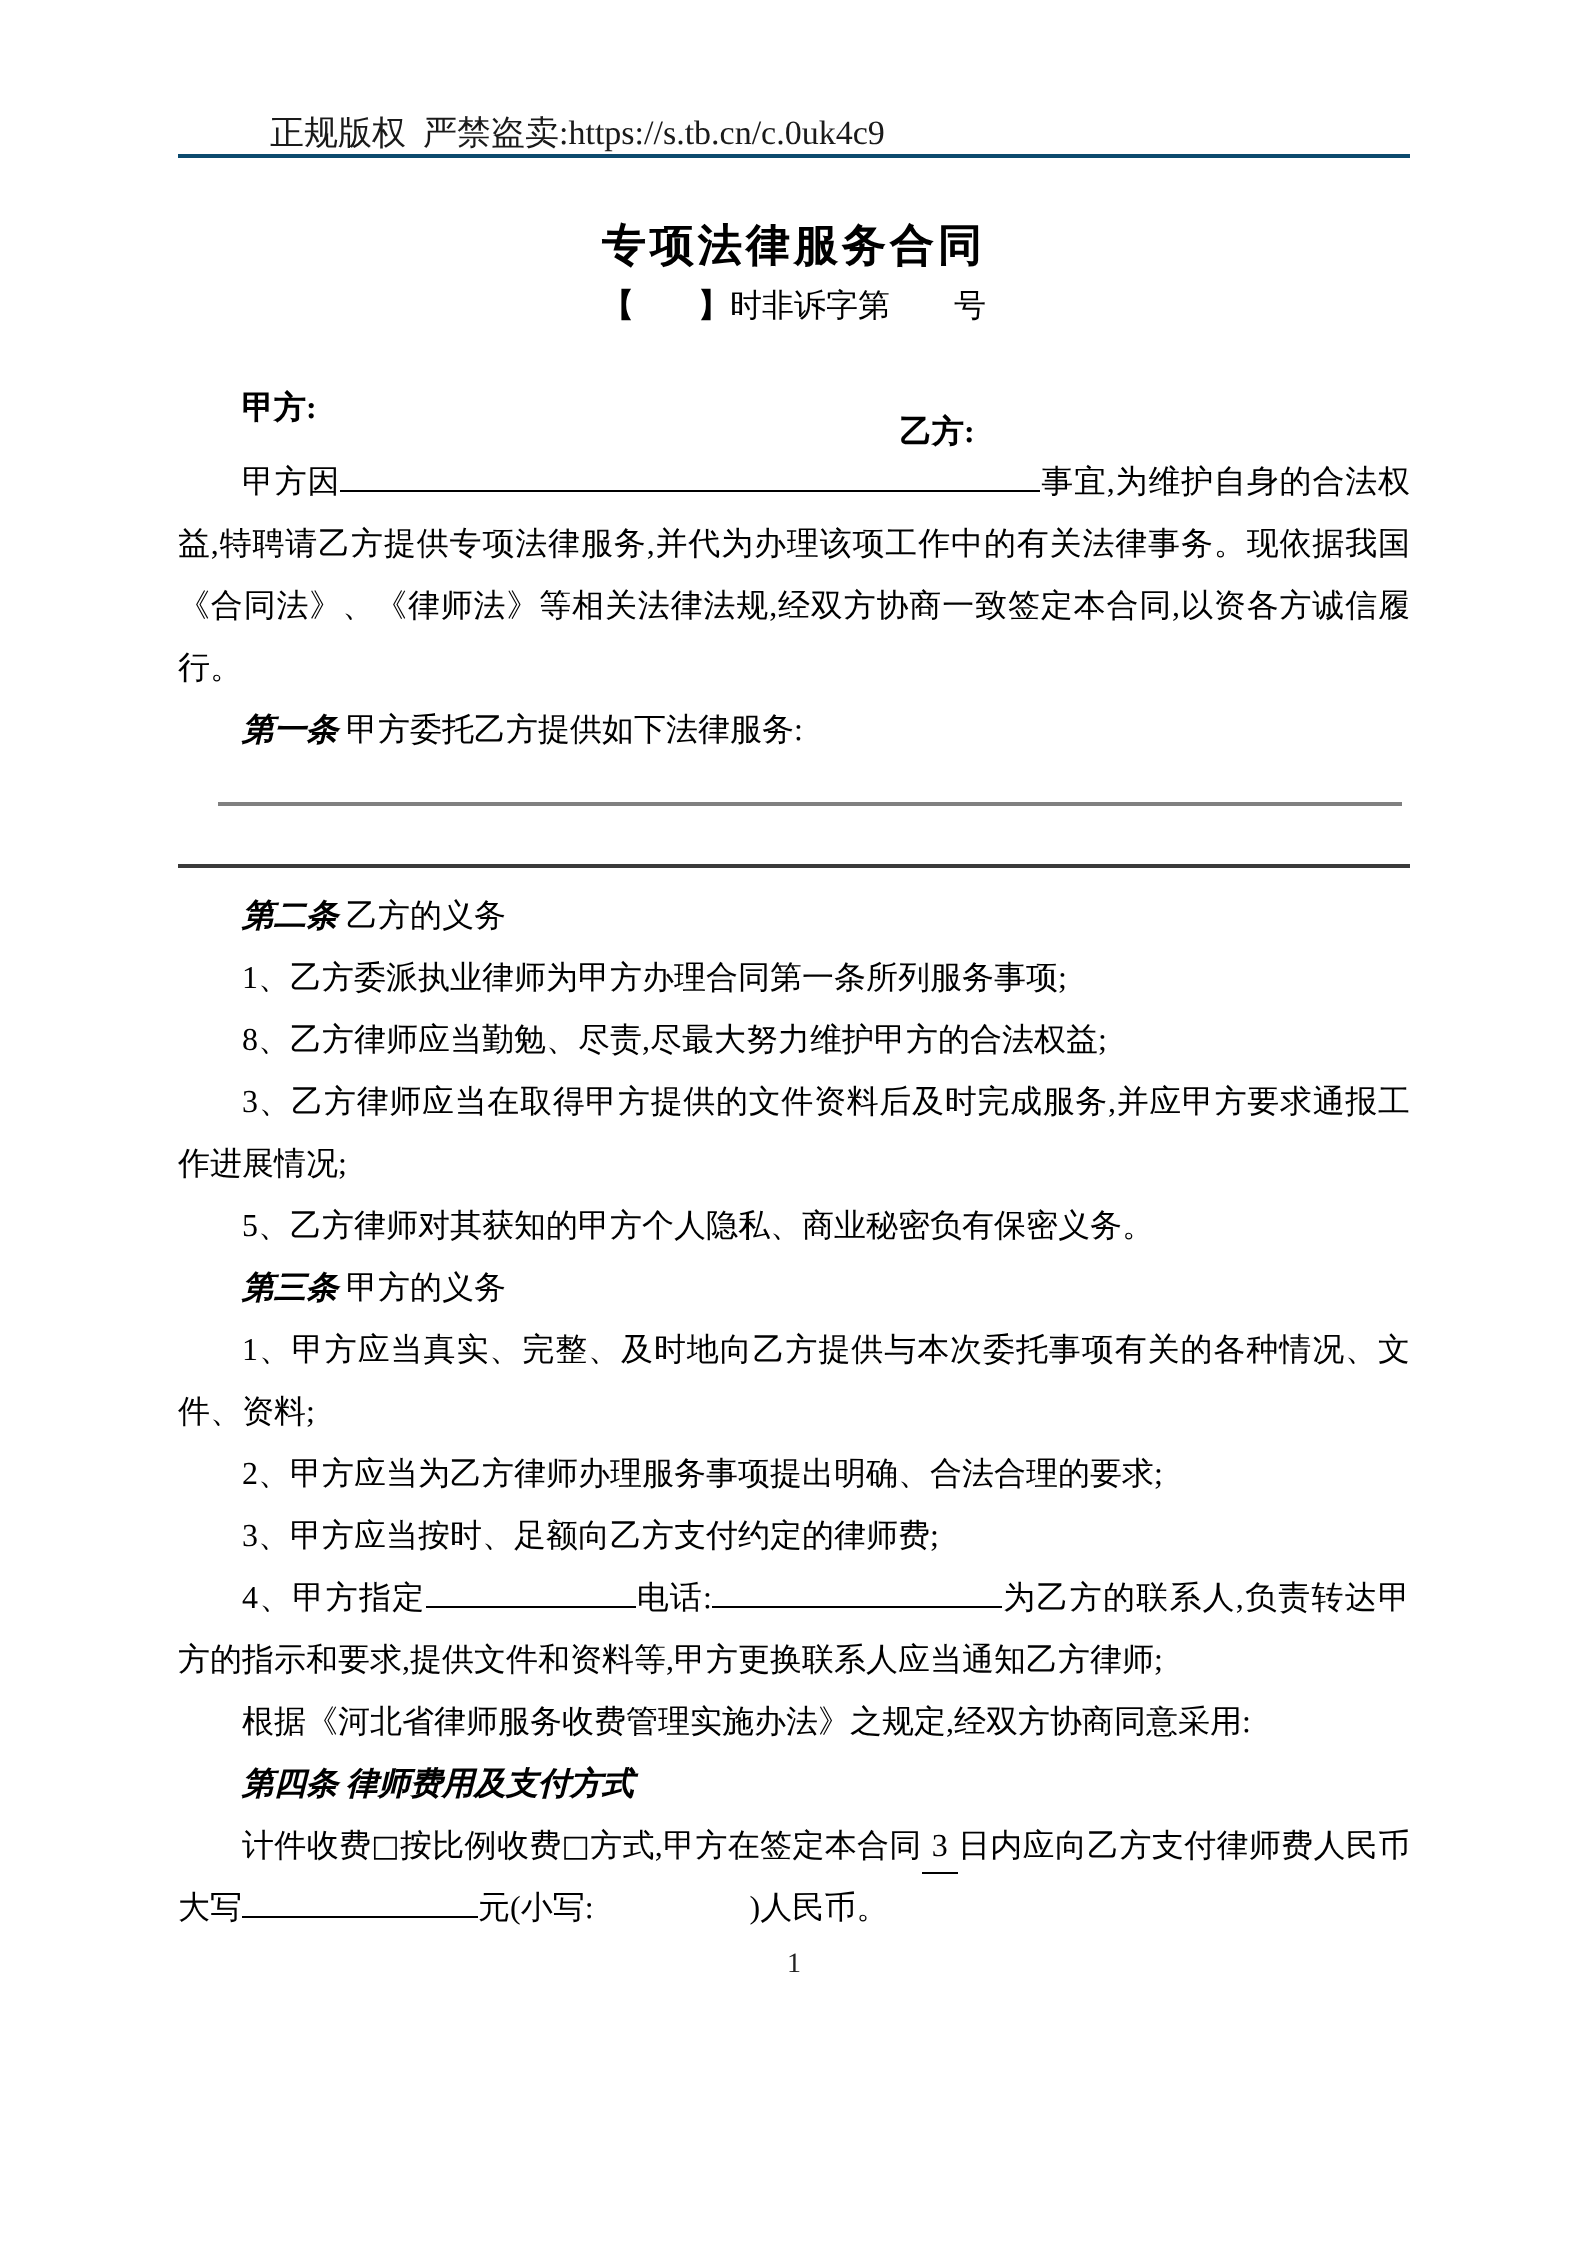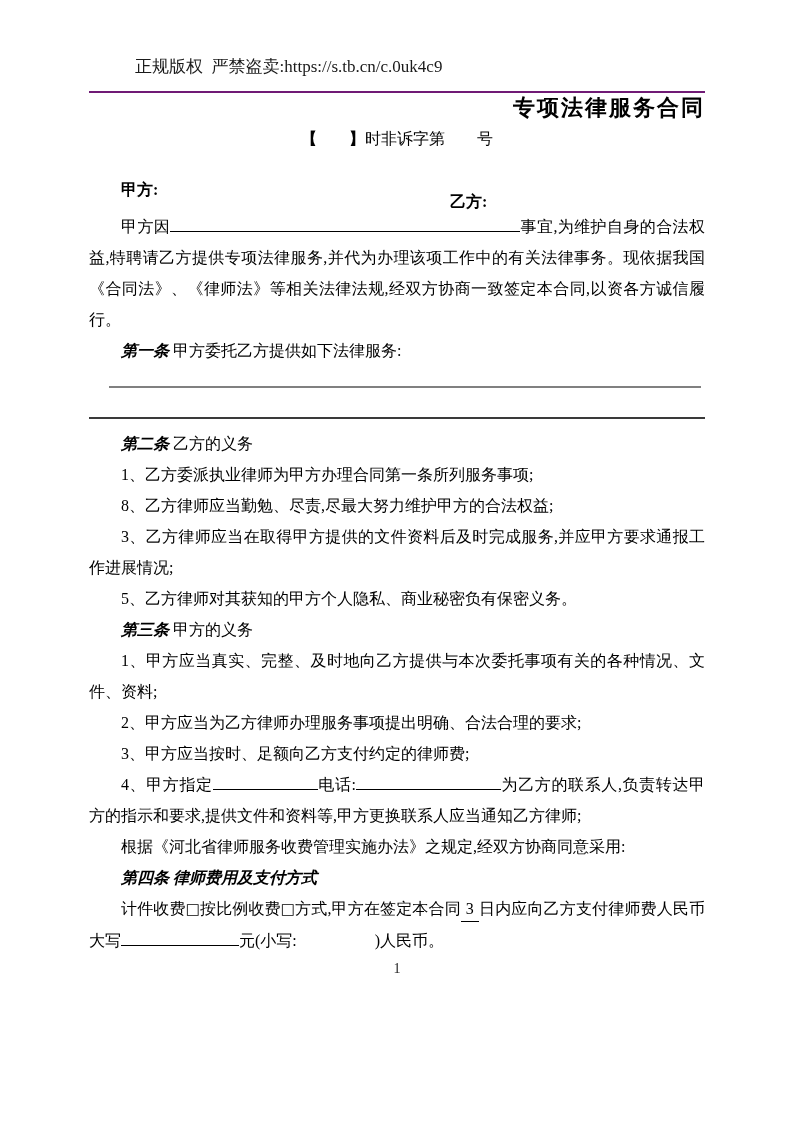--- a/index.html
+++ b/index.html
@@ -15,33 +15,32 @@
     overflow: hidden;
   }
   .content {
     position: absolute;
     left: 89px;
     top: 0;
     width: 616px;
   }
   .doc-header {
     margin-top: 57px;
-    padding-bottom: 14px;
-    border-bottom: 2px solid #701a75;
+    border-bottom: 2px solid #0c4a6e;
   }
   .doc-header-text {
     font-size: 17px;
     line-height: 20px;
     margin-left: 46px;
     white-space: pre;
     color: #1a1a1a;
   }
   .doc-title {
-    margin-top: 0;
-    text-align: right;
+    margin-top: 29px;
+    text-align: center;
     font-size: 22px;
     font-weight: bold;
     letter-spacing: 2px;
     line-height: 30px;
   }
   .doc-no {
     margin-top: 5px;
     text-align: center;
     font-size: 16px;
     line-height: 22px;

